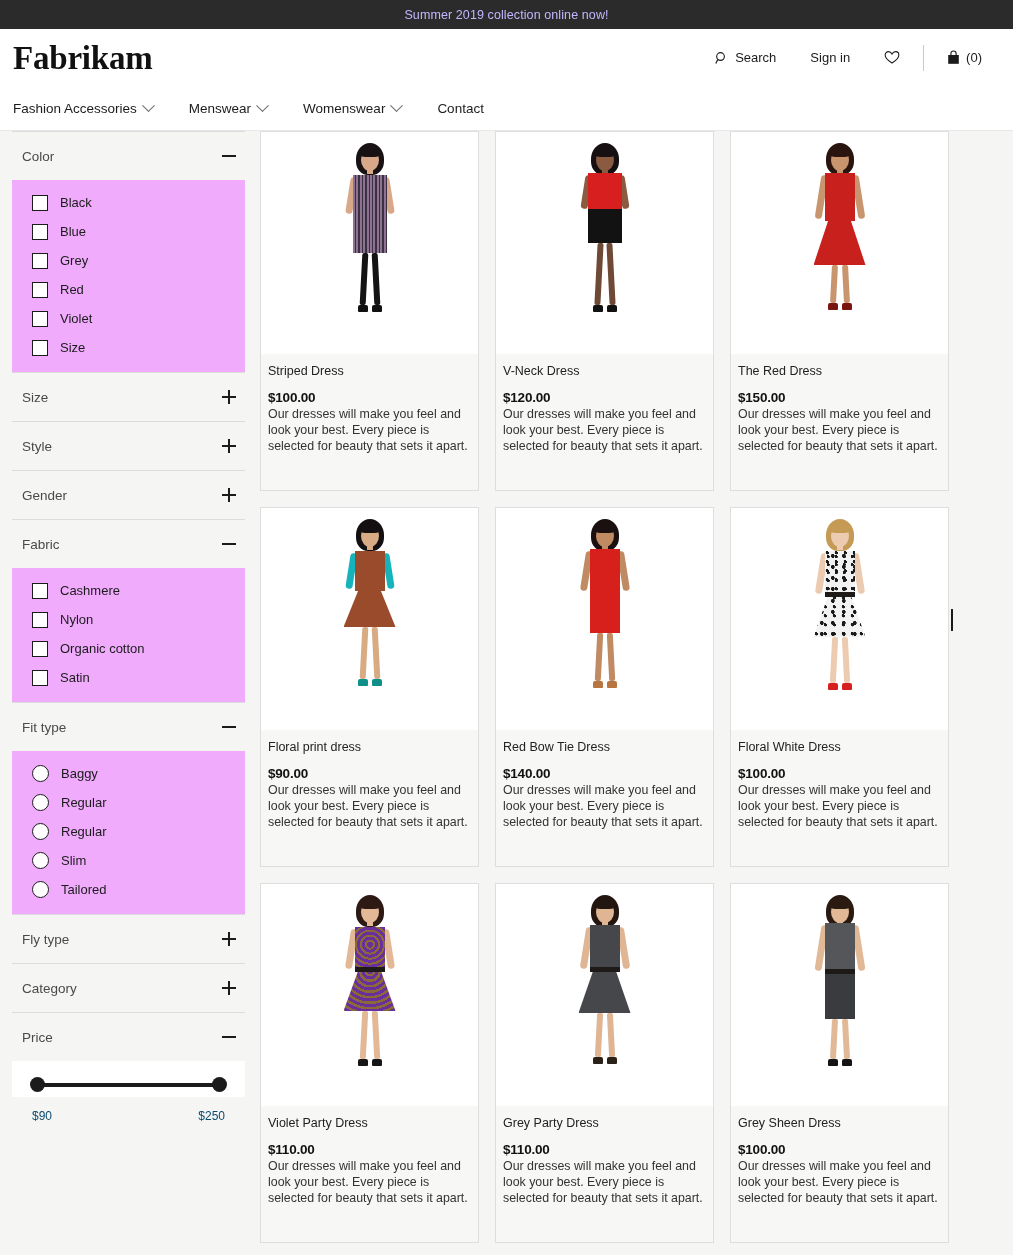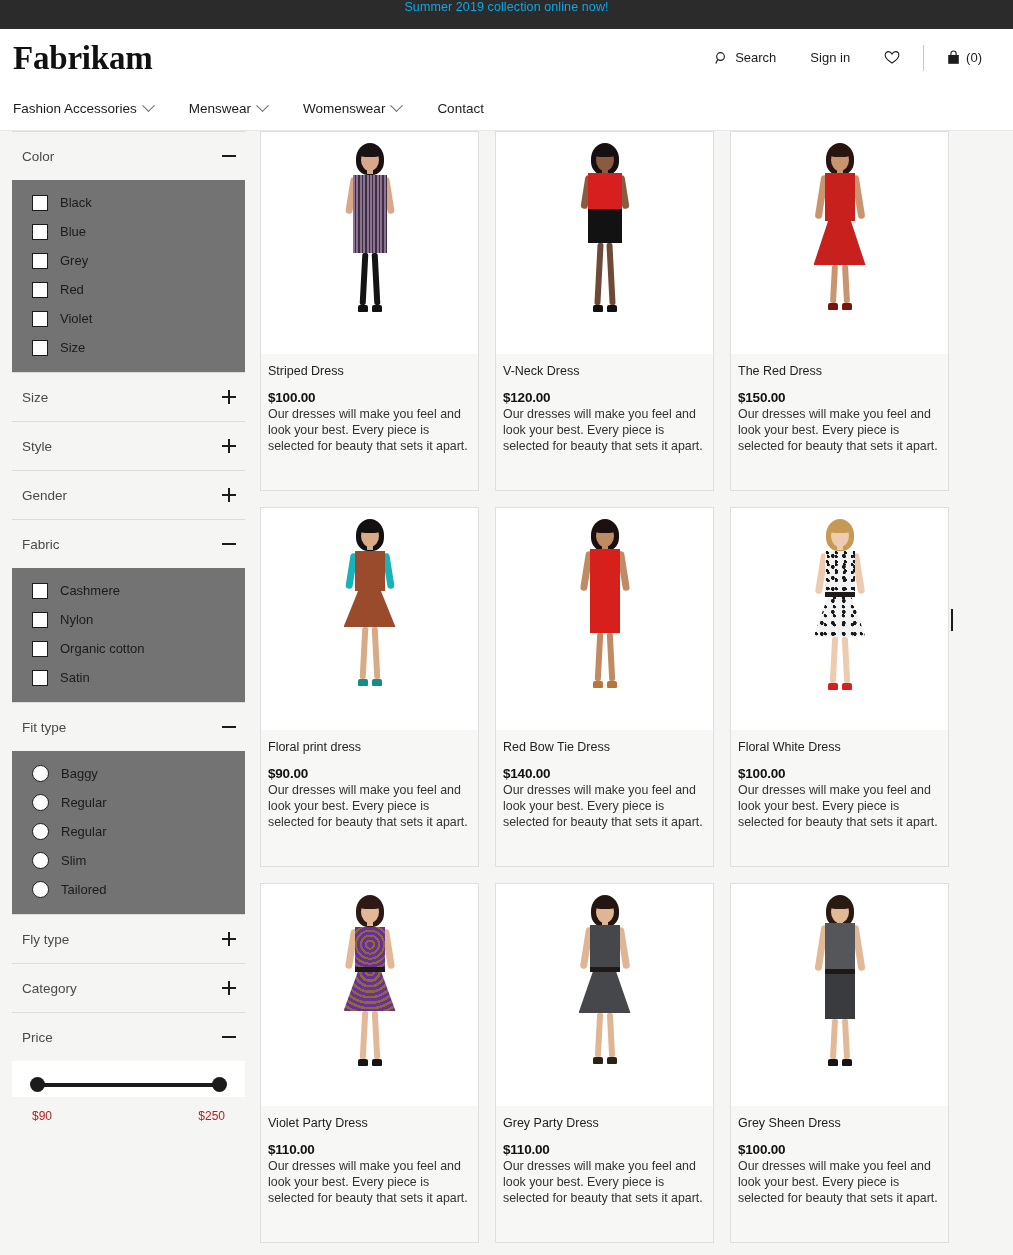--- a/index.html
+++ b/index.html
@@ -10,23 +10,24 @@
     overflow: hidden;
     background: #f5f5f4;
     font-family: "Liberation Sans", sans-serif;
     color: #1b1b1b;
   }
 
   
   .announce {
     height: 29px;
     background: #2b2b2b;
-    color: #0ea5e9;
+    color: #c4b5fd;
     font-size: 12.5px;
     display: flex;
+    align-items: center;
     justify-content: center;
     letter-spacing: .1px;
   }
 
   
   .header {
     background: #ffffff;
     height: 57px;
     display: flex;
     align-items: center;
@@ -130,21 +131,21 @@
     background: #1b1b1b;
   }
   .pm.plus::after {
     content: "";
     position: absolute;
     left: 6px; top: 0;
     width: 2px; height: 14px;
     background: #1b1b1b;
   }
   .facet-body {
-    background: #737373;
+    background: #f0abfc;
     padding: 8px 0 10px 0;
   }
   .opt {
     display: flex;
     align-items: center;
     gap: 12px;
     height: 29px;
     padding-left: 20px;
     font-size: 13px;
     color: #1b1b1b;
@@ -188,21 +189,21 @@
     border-radius: 50%;
     background: #1b1b1b;
   }
   .knob.lo { left: -4px; }
   .knob.hi { right: -4px; }
   .price-labels {
     display: flex;
     justify-content: space-between;
     padding: 12px 20px 0 20px;
     font-size: 12px;
-    color: #b91c1c;
+    color: #0c4a6e;
     background: #f5f5f4;
   }
 
   
   .grid-area {
     flex: 1;
     padding: 0 0 0 15px;
     margin-right: 0;
   }
   .grid {

